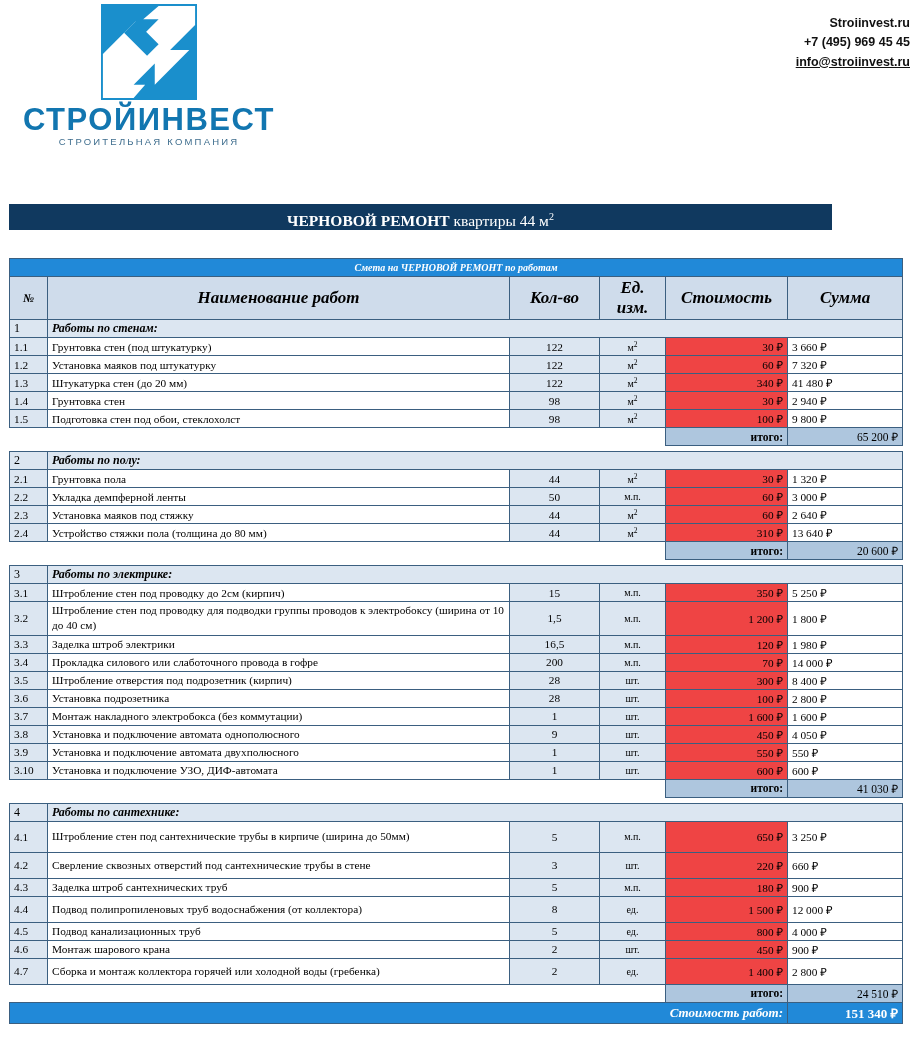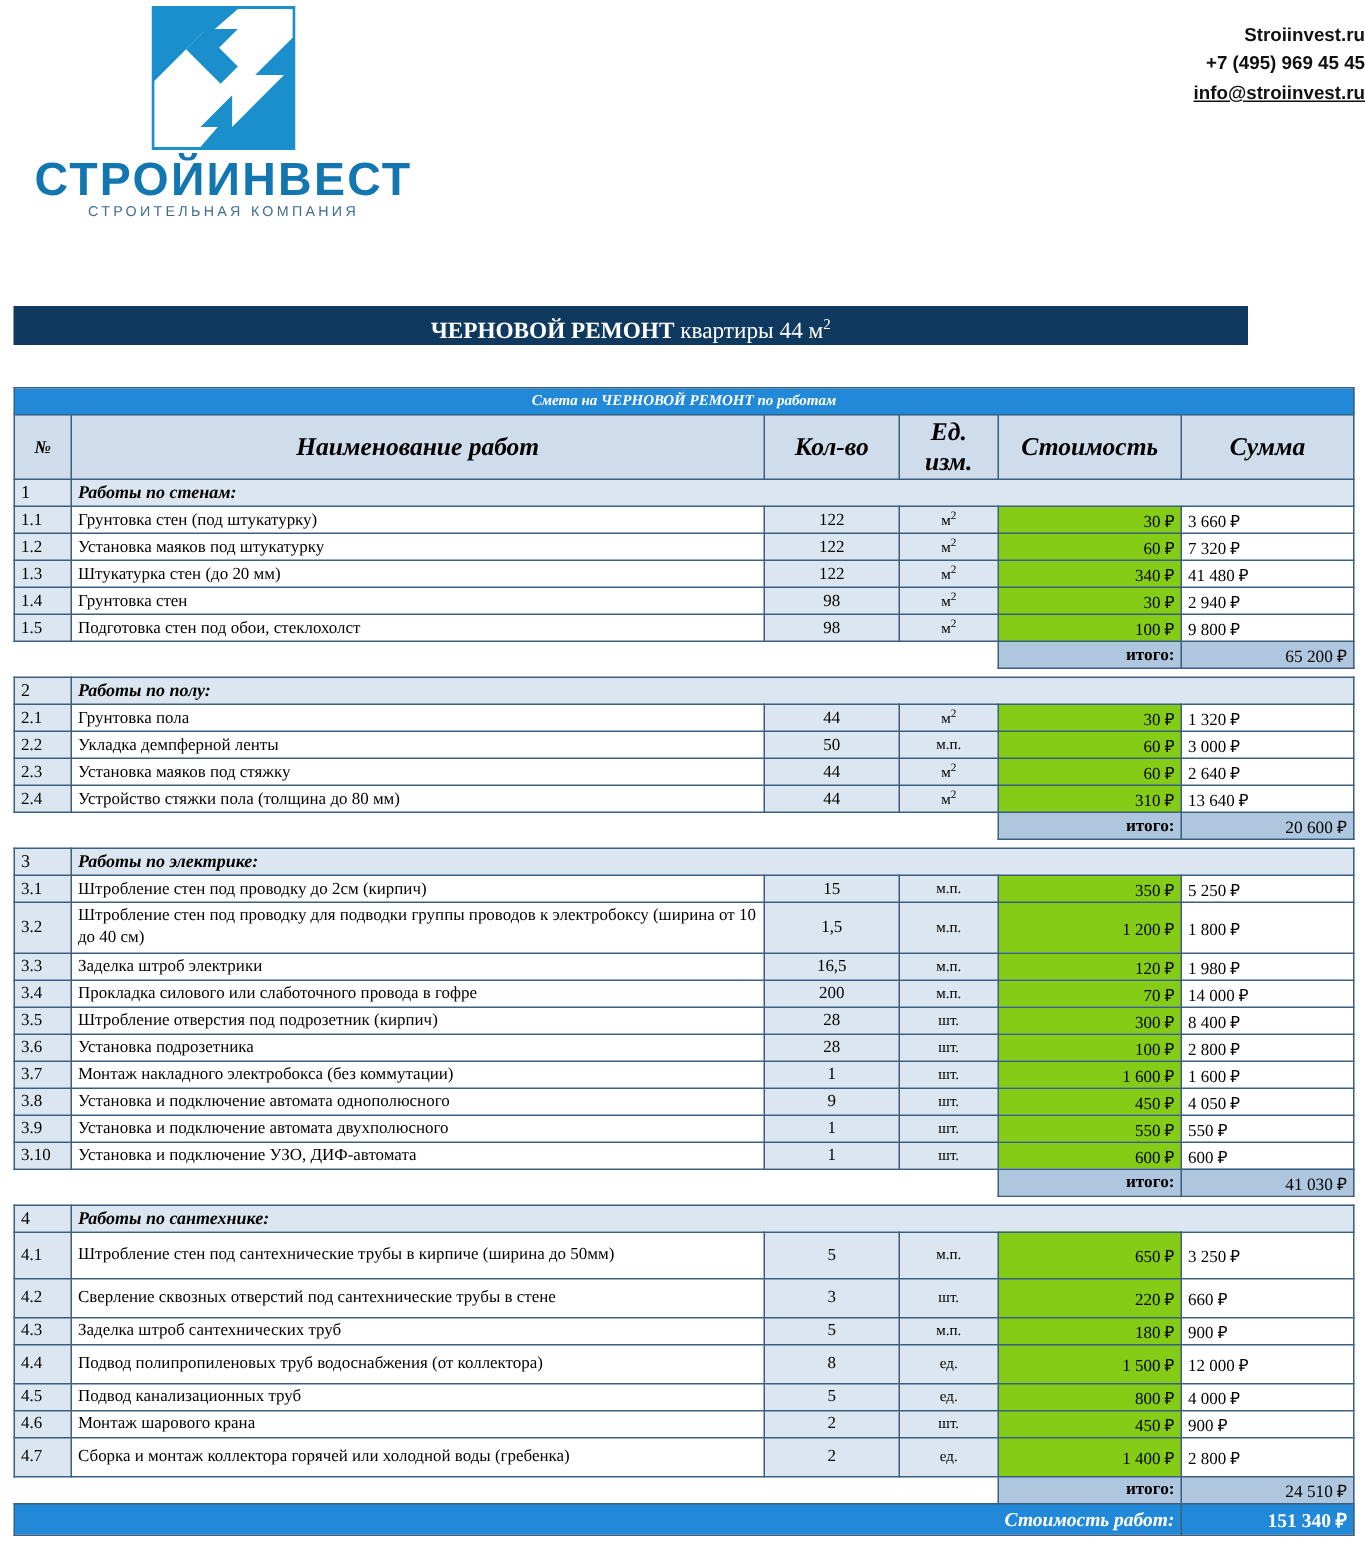--- a/index.html
+++ b/index.html
@@ -107,21 +107,21 @@
     font-style: italic;
     font-size: 12px;
     height: 19px;
   }
   .sec-num { background: #dce6f1; font-weight: normal; font-style: normal; }
 
   .rnum  { background: #dce6f1; text-align: left; }
   .rname { background: #ffffff; text-align: left; }
   .rqty  { background: #dce6f1; text-align: center; }
   .runit { background: #dce6f1; text-align: center; font-size: 10px; }
-  .rprice{ background: #84cc16; text-align: right; }
+  .rprice{ background: #ef4444; text-align: right; }
   .rsum  { background: #ffffff; text-align: left; }
 
   .sup { font-size: 7.5px; vertical-align: super; }
 
   tr.tall td { height: 31px; }
   tr.tall .rname { line-height: 1.35; }
   tr.mid td { height: 26px; }
 
   .blank-cell { border: none !important; background: #ffffff; }
   .tot-label {

